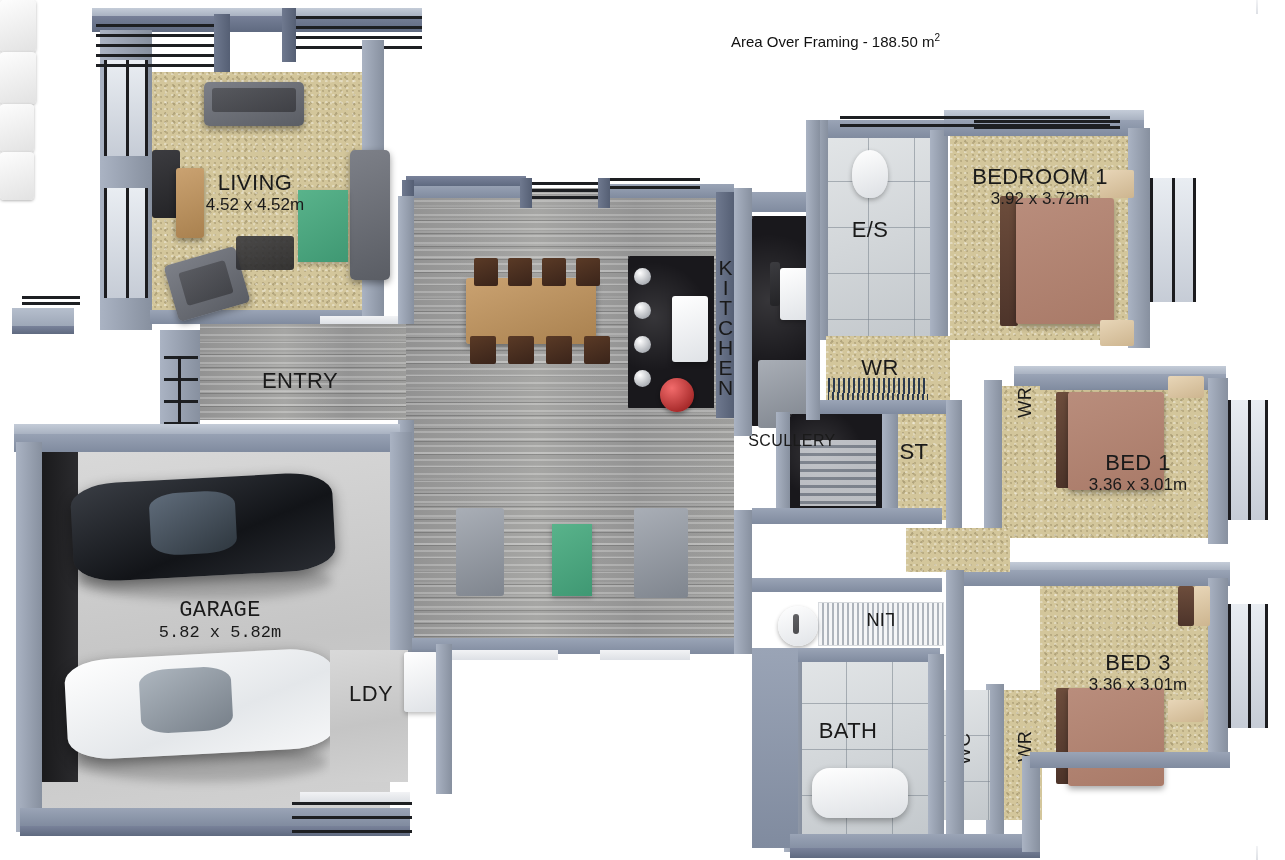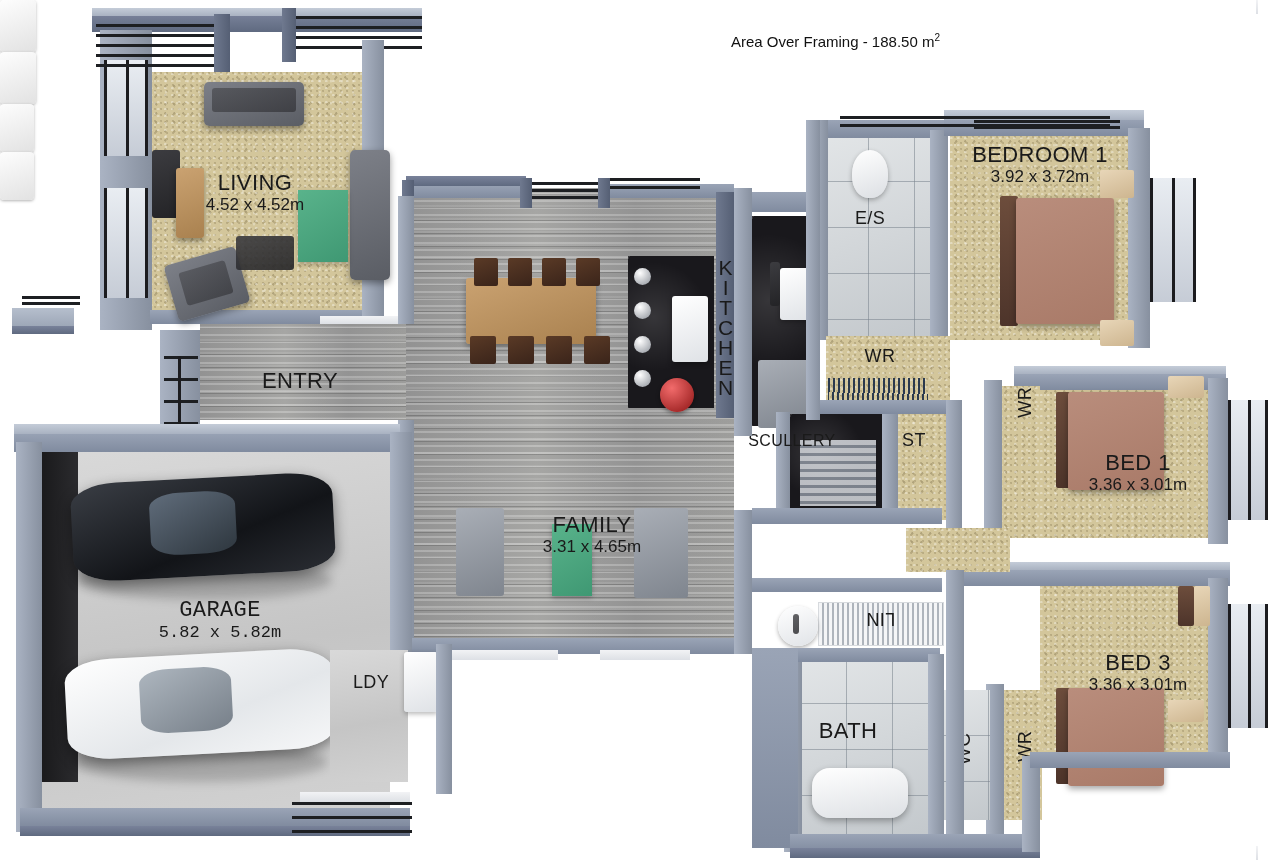--- a/index.html
+++ b/index.html
@@ -6,21 +6,21 @@
   html,body{margin:0;padding:0;background:#ffffff;}
   body{width:1285px;height:860px;overflow:hidden;font-family:"Liberation Sans",sans-serif;}
   #plan{position:relative;width:1285px;height:860px;background:#ffffff;}
 
   
   .abs{position:absolute;}
   .lbl{position:absolute;color:#1a1a1a;font-family:"Liberation Sans",sans-serif;
        text-align:center;white-space:nowrap;line-height:1.15;pointer-events:none;}
   .lbl .name{display:block;font-size:22px;font-weight:400;letter-spacing:.4px;}
   .lbl .dim{display:block;font-size:17px;font-weight:400;}
-  .lbl.sm .name{font-size:18px;}
+  .lbl.sm .name{font-size:22px;margin-top:9px;}
   .lbl.xs .name{font-size:17px;}
 
   
   #areanote{position:absolute;left:731px;top:30px;font-size:15px;color:#111;line-height:1.55;}
   #areanote sup{font-size:10px;}
 
   
   .floor{position:absolute;}
   .carpet{
     background-color:#d3c69b;
@@ -228,24 +228,20 @@
   <div class="fur chair" style="left:576px;top:258px;width:24px;height:28px;"></div>
   <div class="fur chair" style="left:470px;top:336px;width:26px;height:28px;"></div>
   <div class="fur chair" style="left:508px;top:336px;width:26px;height:28px;"></div>
   <div class="fur chair" style="left:546px;top:336px;width:26px;height:28px;"></div>
   <div class="fur chair" style="left:584px;top:336px;width:26px;height:28px;"></div>
 
 
   <div class="fur grey-unit" style="left:456px;top:508px;width:48px;height:88px;"></div>
   <div class="fur grey-unit" style="left:634px;top:508px;width:54px;height:90px;"></div>
   <div class="fur rug" style="left:552px;top:524px;width:40px;height:72px;"></div>
-  <div class="lbl" style="left:512px;top:512px;width:160px;">
-    <span class="name">FAMILY</span>
-    <span class="dim">3.31 x 4.65m</span>
-  </div>
 
   <div class="floor darkstone" style="left:628px;top:256px;width:86px;height:152px;"></div>
   <div class="fur white-unit" style="left:672px;top:296px;width:36px;height:66px;"></div>
   <div class="stoveknobs" style="left:630px;top:262px;width:28px;height:140px;">
     <b style="left:4px;top:6px"></b>
       <b style="left:4px;top:40px"></b>
       <b style="left:4px;top:74px"></b>
       <b style="left:4px;top:108px"></b>
   </div>
   <div class="redpot" style="left:660px;top:378px;width:34px;height:34px;"></div>
@@ -304,21 +300,21 @@
   <div class="mullion" style="left:1172px;top:178px;width:3px;height:124px;"></div>
   <div class="mullion" style="left:1193px;top:178px;width:3px;height:124px;"></div>
 
   <div class="fur bedhead" style="left:1000px;top:196px;width:18px;height:130px;"></div>
   <div class="fur bed" style="left:1016px;top:198px;width:98px;height:126px;"></div>
   <div class="pillow" style="left:1090px;top:206px;width:36px;height:52px;"></div>
   <div class="pillow" style="left:1090px;top:262px;width:36px;height:52px;"></div>
   <div class="fur nightstand" style="left:1100px;top:170px;width:34px;height:28px;"></div>
   <div class="fur nightstand" style="left:1100px;top:320px;width:34px;height:26px;"></div>
 
-  <div class="lbl" style="left:960px;top:142px;width:160px;">
+  <div class="lbl" style="left:960px;top:164px;width:160px;">
     <span class="name">BEDROOM 1</span>
     <span class="dim">3.92 x 3.72m</span>
   </div>
 
   <div class="floor carpet" style="left:1040px;top:386px;width:170px;height:152px;"></div>
   <div class="wall abs" style="left:1014px;top:374px;width:212px;height:16px;"></div>
   <div class="wall top abs" style="left:1014px;top:366px;width:212px;height:8px;"></div>
   <div class="wall v abs" style="left:1208px;top:378px;width:20px;height:166px;"></div>
   <div class="glass" style="left:1228px;top:400px;width:40px;height:120px;"></div>
   <div class="mullion" style="left:1228px;top:400px;width:3px;height:120px;"></div>

